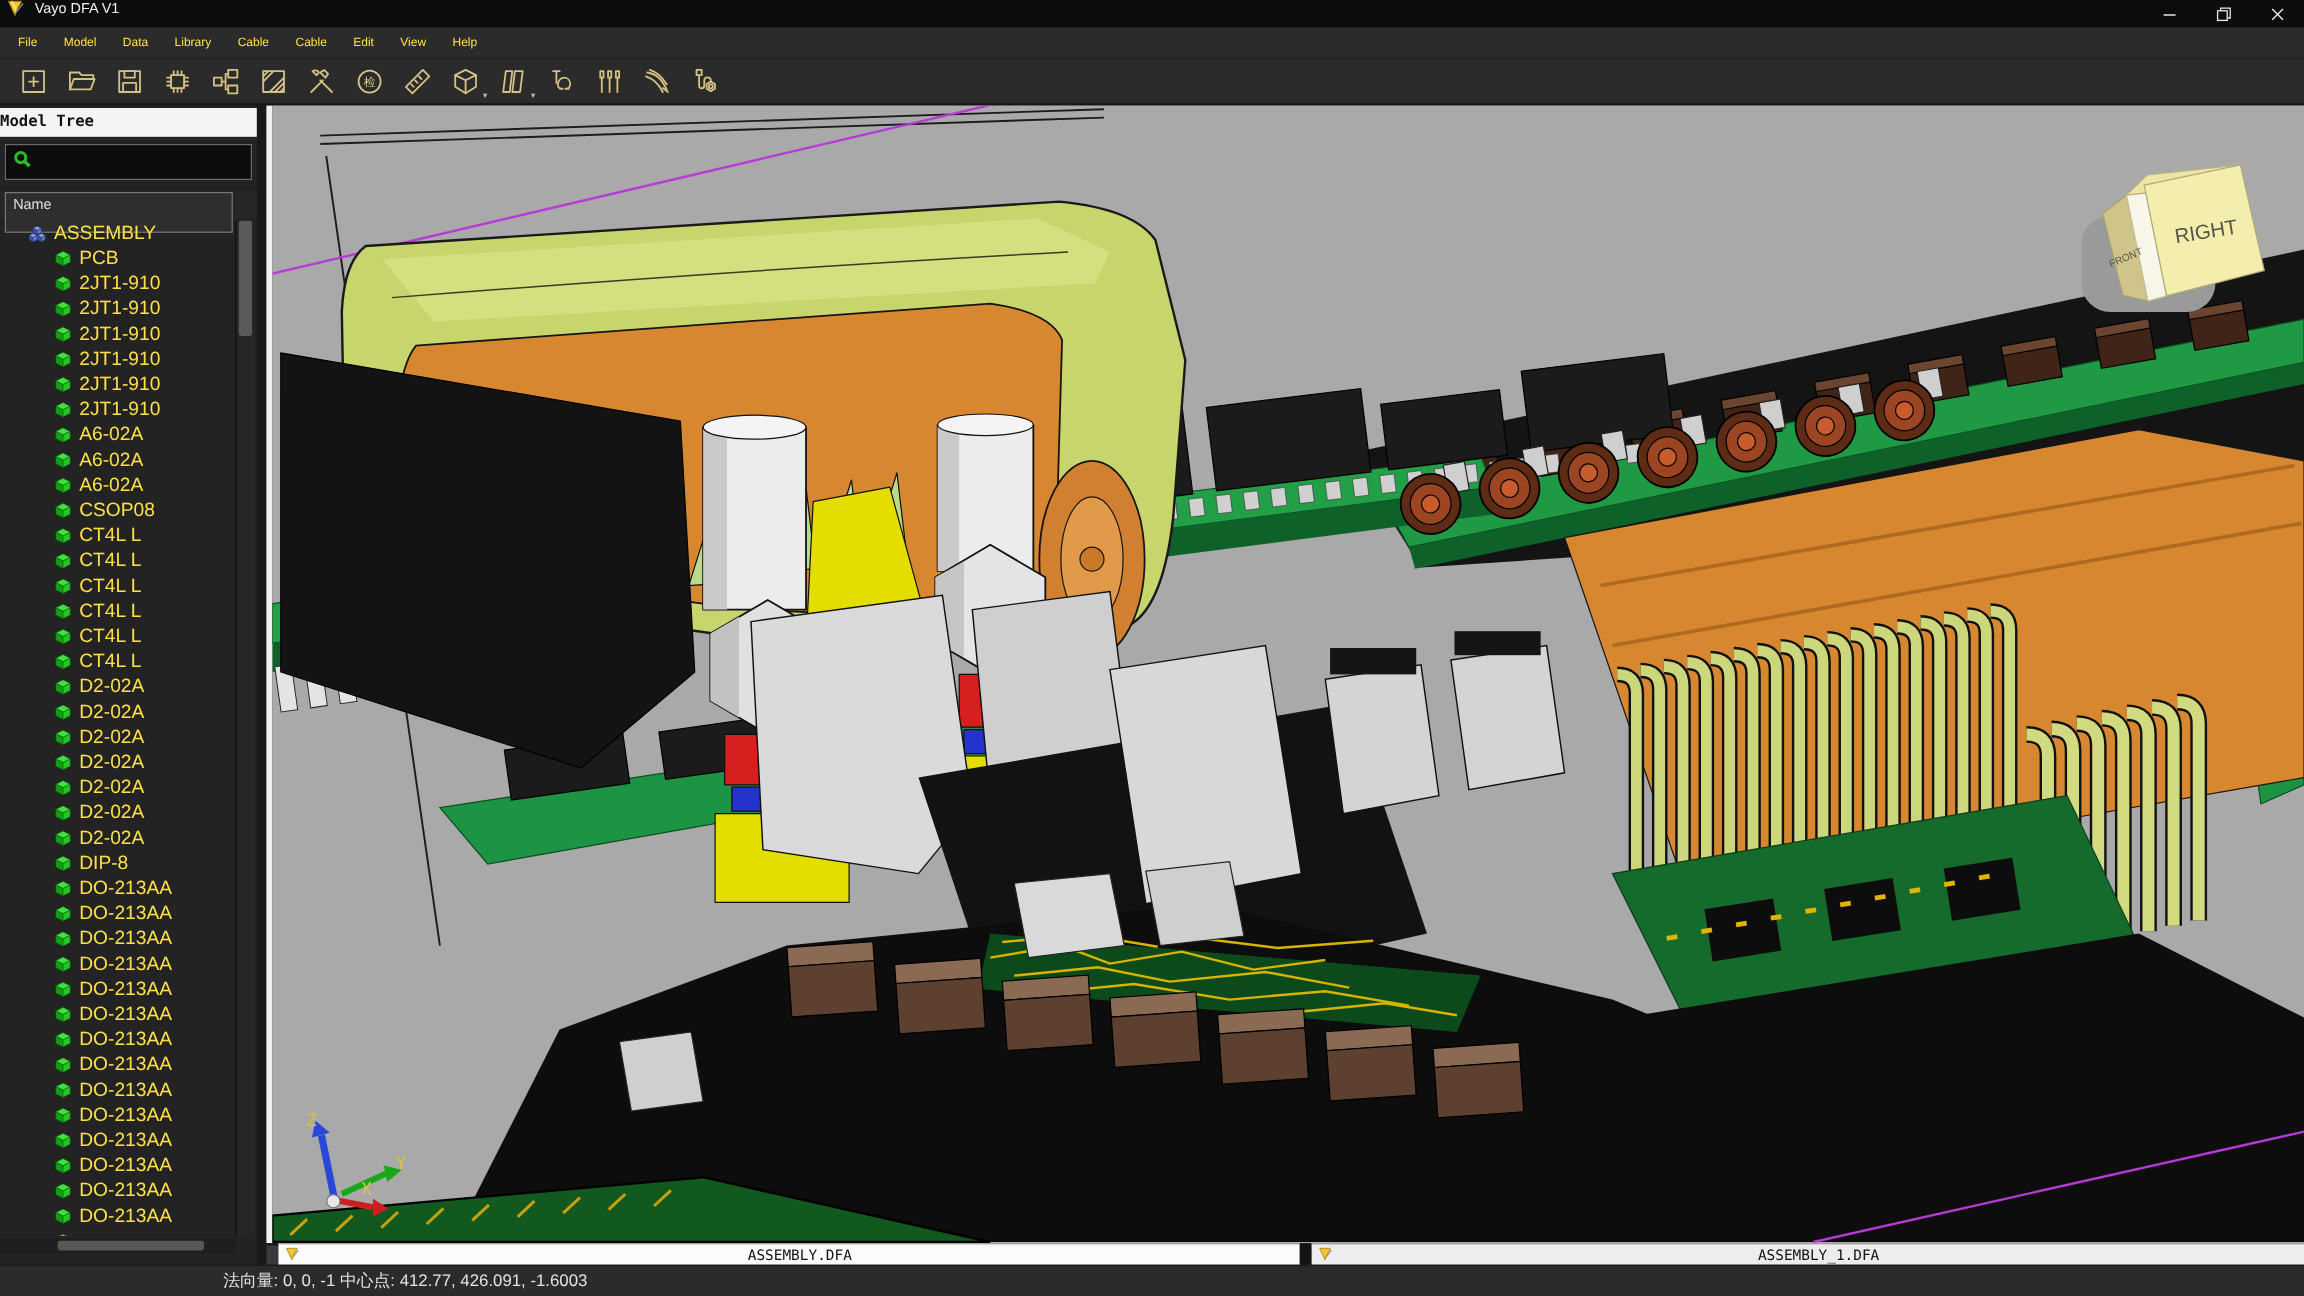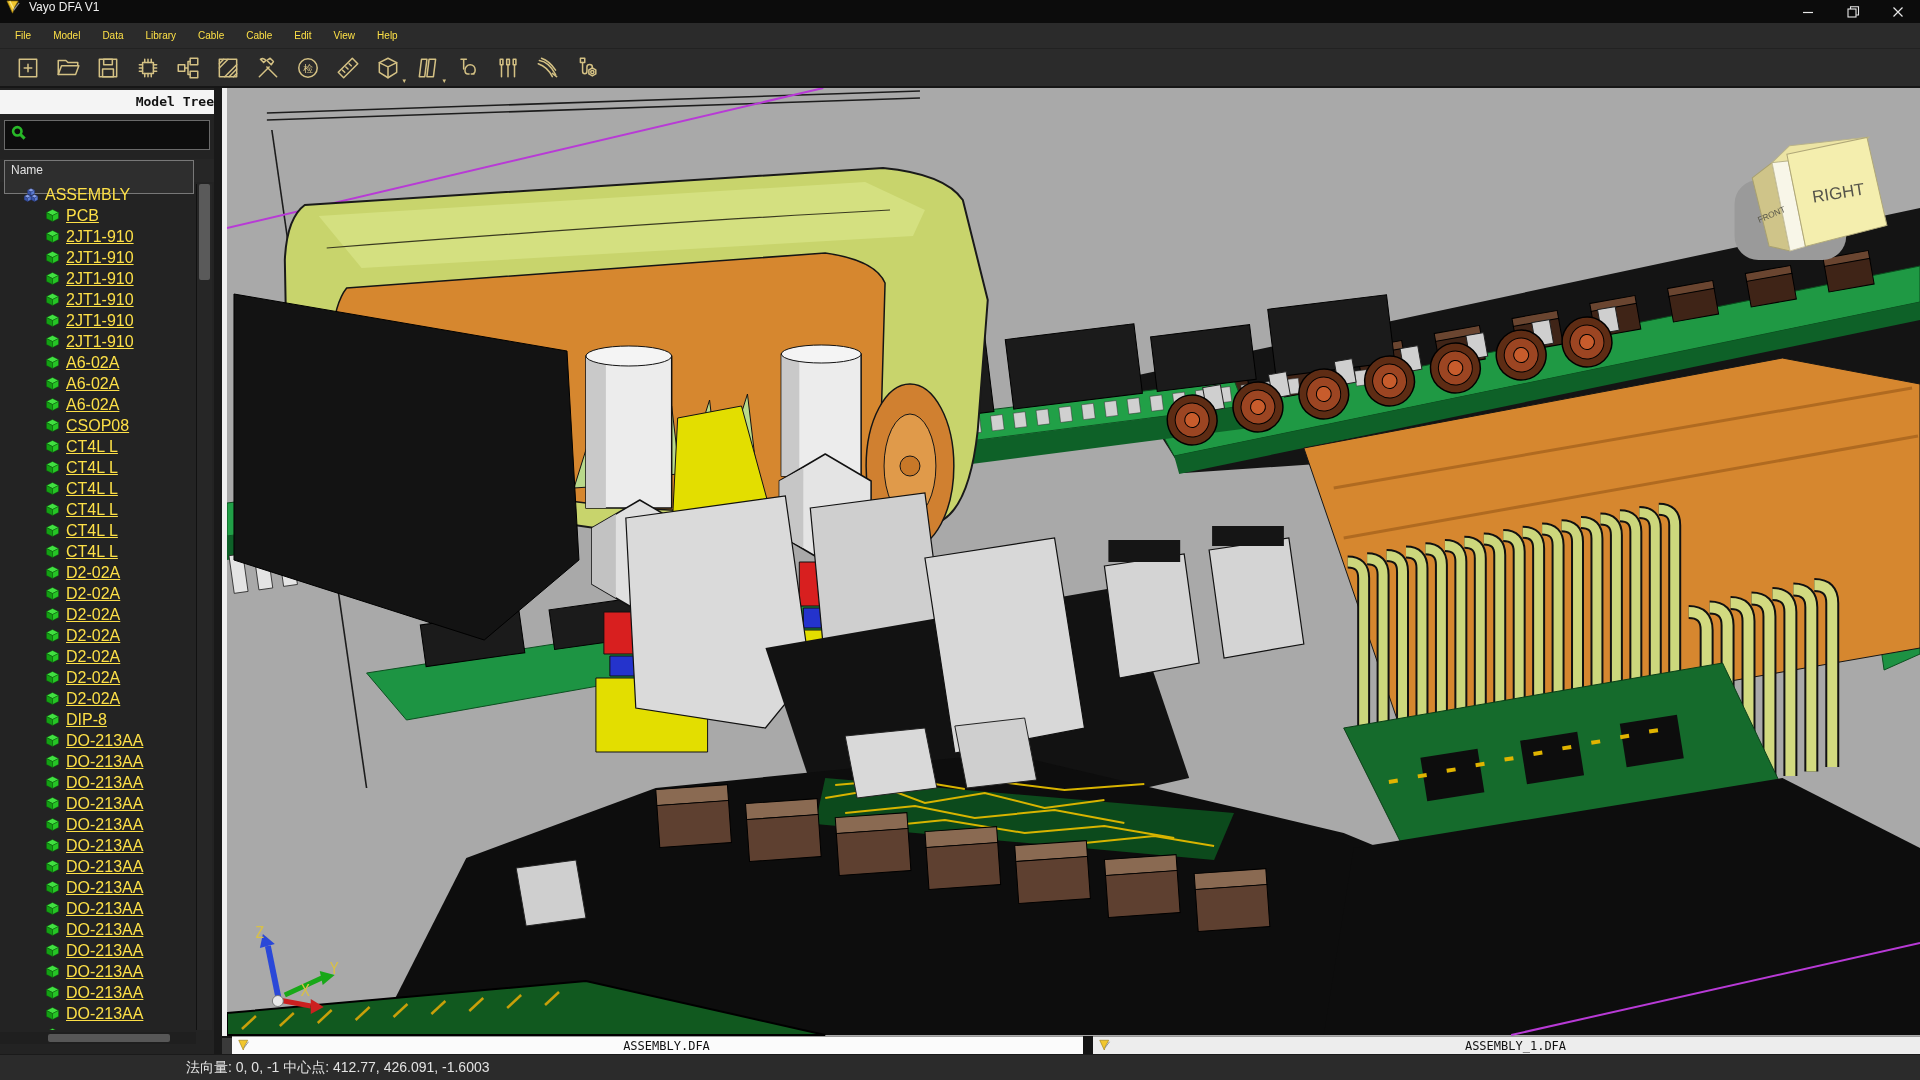--- a/index.html
+++ b/index.html
@@ -23,32 +23,32 @@
   #toolbar { position:absolute; left:0; top:49px; width:1920px; height:39px; background:#2b2b2b;
     border-bottom:2px solid #161616; display:flex; align-items:center; padding-left:8px; }
   .tb-btn { position:relative; width:40px; height:34px; display:flex; align-items:center; justify-content:center; }
   .tb-btn svg { width:26px; height:26px; }
   .tb-caret { position:absolute; right:2px; bottom:1px; font-size:7px; color:#d4c184; line-height:7px; }
 
   
   #model-tree-panel { position:absolute; left:0; top:88px; width:222px; height:966px; background:#232323; }
   #mt-right-gutter { position:absolute; left:214px; top:0; width:8px; height:966px; background:#191919; }
   #mt-title { position:absolute; left:0; top:2px; width:214px; height:24px; background:#f4f4f4; color:#111;
-    font-family:"DejaVu Sans Mono", monospace; font-weight:bold; font-size:13px; text-align:right; line-height:24px; }
+    font-family:"DejaVu Sans Mono", monospace; font-weight:bold; font-size:13px; text-align:left; line-height:24px; }
   #mt-search { position:absolute; left:4px; top:32px; width:206px; height:30px; background:#0d0d0d;
     border:1px solid #6a6a6a; display:flex; align-items:center; padding-left:6px; }
   #mt-search input { flex:1; background:transparent; border:none; outline:none; color:#ddd; font-size:12px; margin-left:6px; }
   #mt-colhead-band { position:absolute; left:0; top:71px; width:214px; height:23px; background:#262626; }
   #mt-colhead { position:absolute; left:4px; top:72px; width:190px; height:34px; background:#2e2e2e;
     border:1px solid #787878; color:#e0e0e0; font-size:12px; line-height:19px; padding-left:6px; }
   #tree-rows { position:absolute; left:0; top:96px; width:196px; height:846px; overflow:hidden; }
   .tree-row { height:21px; display:flex; align-items:center; color:#fde047; font-size:16px; white-space:nowrap; }
   .tree-row .tw-icon { display:flex; margin-right:7px; }
   .tree-row.root { padding-left:24px; }
-  .tree-row.child { padding-left:46px;text-decoration:underline; }
+  .tree-row.child { padding-left:46px; }
   #mt-vscroll { position:absolute; left:196px; top:96px; width:16px; height:846px; background:#262626; border-left:1px solid #111; }
   #mt-vscroll .thumb { position:absolute; left:2px; top:0px; width:11px; height:96px; background:#5a5a5a; border-radius:2px; }
   #mt-hscroll { position:absolute; left:0; top:944px; width:196px; height:12px; background:#1f1f1f; }
   #mt-hscroll .thumb { position:absolute; left:48px; top:2px; width:122px; height:8px; background:#575757; border-radius:2px; }
 
   
   #vp-separator { position:absolute; left:222px; top:88px; width:5px; height:948px; background:#f0f0f0; }
   #viewport { position:absolute; left:227px; top:88px; width:1693px; height:948px; background:#a9a9a9; }
   #viewport svg { display:block; }
 

